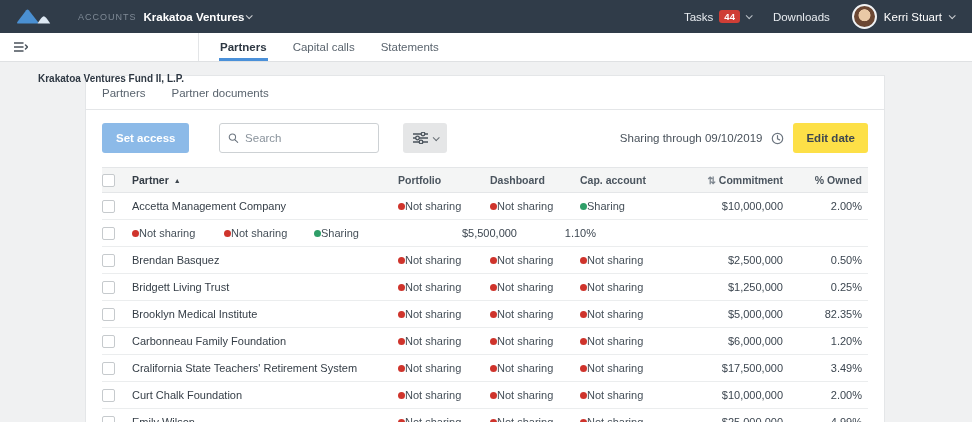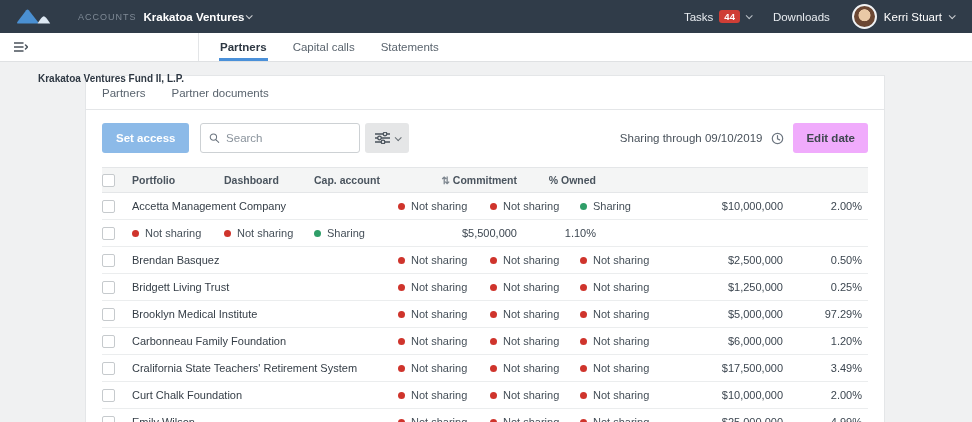--- a/index.html
+++ b/index.html
@@ -32,44 +32,44 @@
 
   
   .main { padding: 13px 0 0 85px; }
   .card { width: 800px; background: #fff; border: 1px solid #e4e6e8; border-bottom: none; }
   .card-tabs { display: flex; gap: 26px; padding: 0 16px; height: 34px; border-bottom: 1px solid #e4e6e8; }
   .card-tab { display: flex; align-items: center; font-size: 11.5px; color: #5a646e; cursor: pointer; position: relative; }
   .card-tab.active { color: #30383f; }
   .card-tab.active::after { content: ""; position: absolute; left: 0; right: 0; bottom: -1px; height: 2px; background: #3e474f; }
 
   
-  .toolbar { display: flex; align-items: center; padding: 13px 16px 14px 16px; }
+  .toolbar { display: flex; align-items: center; padding: 13px 16px 14px 16px; gap: 19px; }
   .btn { border: none; border-radius: 3px; font-family: inherit; font-size: 11.5px; font-weight: bold; cursor: pointer; }
   .btn-primary-disabled { background: #8cbae8; color: #fff; height: 30px; padding: 0 14px; margin-right: 11px; }
   .search-box { display: flex; align-items: center; width: 160px; height: 30px; border: 1px solid #cdd1d4; border-radius: 3px; background: #fff; padding: 0 8px; gap: 6px; margin-right: 5px; }
   .search-box input { border: none; outline: none; width: 100%; font-family: inherit; font-size: 11.5px; color: #3c4650; }
   .search-box input::placeholder { color: #8a939c; }
   .btn-filter { background: #e5e6e7; color: #3e474f; height: 30px; width: 44px; display: flex; align-items: center; justify-content: center; gap: 5px; }
   .toolbar-right { margin-left: auto; display: flex; align-items: center; gap: 9px; }
   .sharing-through { font-size: 11.5px; color: #49525b; }
-  .btn-edit-date { background: #f0abfc; color: #3e474f; height: 30px; padding: 0 13px; }
+  .btn-edit-date { background: #fde047; color: #3e474f; height: 30px; padding: 0 13px; }
 
   
   .table { margin: 0 16px; font-size: 11px; }
   .thead { display: flex; align-items: center; background: #f4f5f5; border: 1px solid #e4e6e8; border-left: none; border-right: none; height: 26px; font-size: 10.5px; font-weight: bold; color: #4a545e; }
   .row { display: flex; align-items: center; height: 27px; border-bottom: 1px solid #ebedee; cursor: pointer; }
   .col-check { width: 30px; display: flex; align-items: center; }
   .checkbox { width: 13px; height: 13px; border: 1px solid #c6cacd; border-radius: 2px; background: #fff; cursor: pointer; }
   .col-partner { flex: 1; display: flex; align-items: center; gap: 5px; color: #343d46; }
   .col-portfolio { width: 92px; }
   .col-dashboard { width: 90px; }
   .col-cap { width: 108px; }
   .col-commitment { width: 95px; text-align: right; }
   .col-owned { width: 85px; text-align: right; padding-right: 6px; }
-  .status { display: flex; align-items: center; gap: 6px; color: #454f58; }
+  .status { display: flex; align-items: center; color: #454f58; }
   .dot { width: 7px; height: 7px; border-radius: 50%; flex: none; }
   .sort-asc { font-size: 7px; color: #3e474f; }
   .sort-both { font-size: 10px; color: #7c858e; margin-right: 3px; }
   .num { color: #3c4650; }
 
   .icon-line { stroke: #49525b; stroke-width: 1.5; fill: none; stroke-linecap: round; }
   .icon-line-light { stroke: #6d7680; stroke-width: 1.2; fill: none; stroke-linecap: round; }
 </style>
 </head>
 <body>
@@ -155,20 +155,24 @@
         </svg>
         <button class="btn btn-edit-date">Edit date</button>
       </div>
     </div>
 
     <div class="table">
       <div class="thead">
         <span class="col-check">
             <span class="checkbox"></span>
           </span>
+        <span class="col-partner">
+          <span>Partner</span>
+          <span class="sort-asc">▲</span>
+        </span>
         <span class="col-portfolio">Portfolio</span>
         <span class="col-dashboard">Dashboard</span>
         <span class="col-cap">Cap. account</span>
         <span class="col-commitment"><span class="sort-both">⇅</span><span>Commitment</span></span>
         <span class="col-owned">% Owned</span>
       </div>
       <div>
   <div class="row">
     <span class="col-check">
               <span class="checkbox"></span>
@@ -263,21 +267,21 @@
     </span>
     <span class="col-dashboard status">
       <span class="dot" style="background: rgb(207, 52, 44);"></span>
               <span class="status-label">Not sharing</span>
     </span>
     <span class="col-cap status">
       <span class="dot" style="background: rgb(207, 52, 44);"></span>
               <span class="status-label">Not sharing</span>
     </span>
     <span class="col-commitment num">$5,000,000</span>
-    <span class="col-owned num">97.29%</span>
+    <span class="col-owned num">82.35%</span>
   </div>
 
   <div class="row">
     <span class="col-check">
               <span class="checkbox"></span>
             </span>
     <span class="col-partner">Carbonneau Family Foundation</span>
     <span class="col-portfolio status">
       <span class="dot" style="background: rgb(207, 52, 44);"></span>
               <span class="status-label">Not sharing</span>

